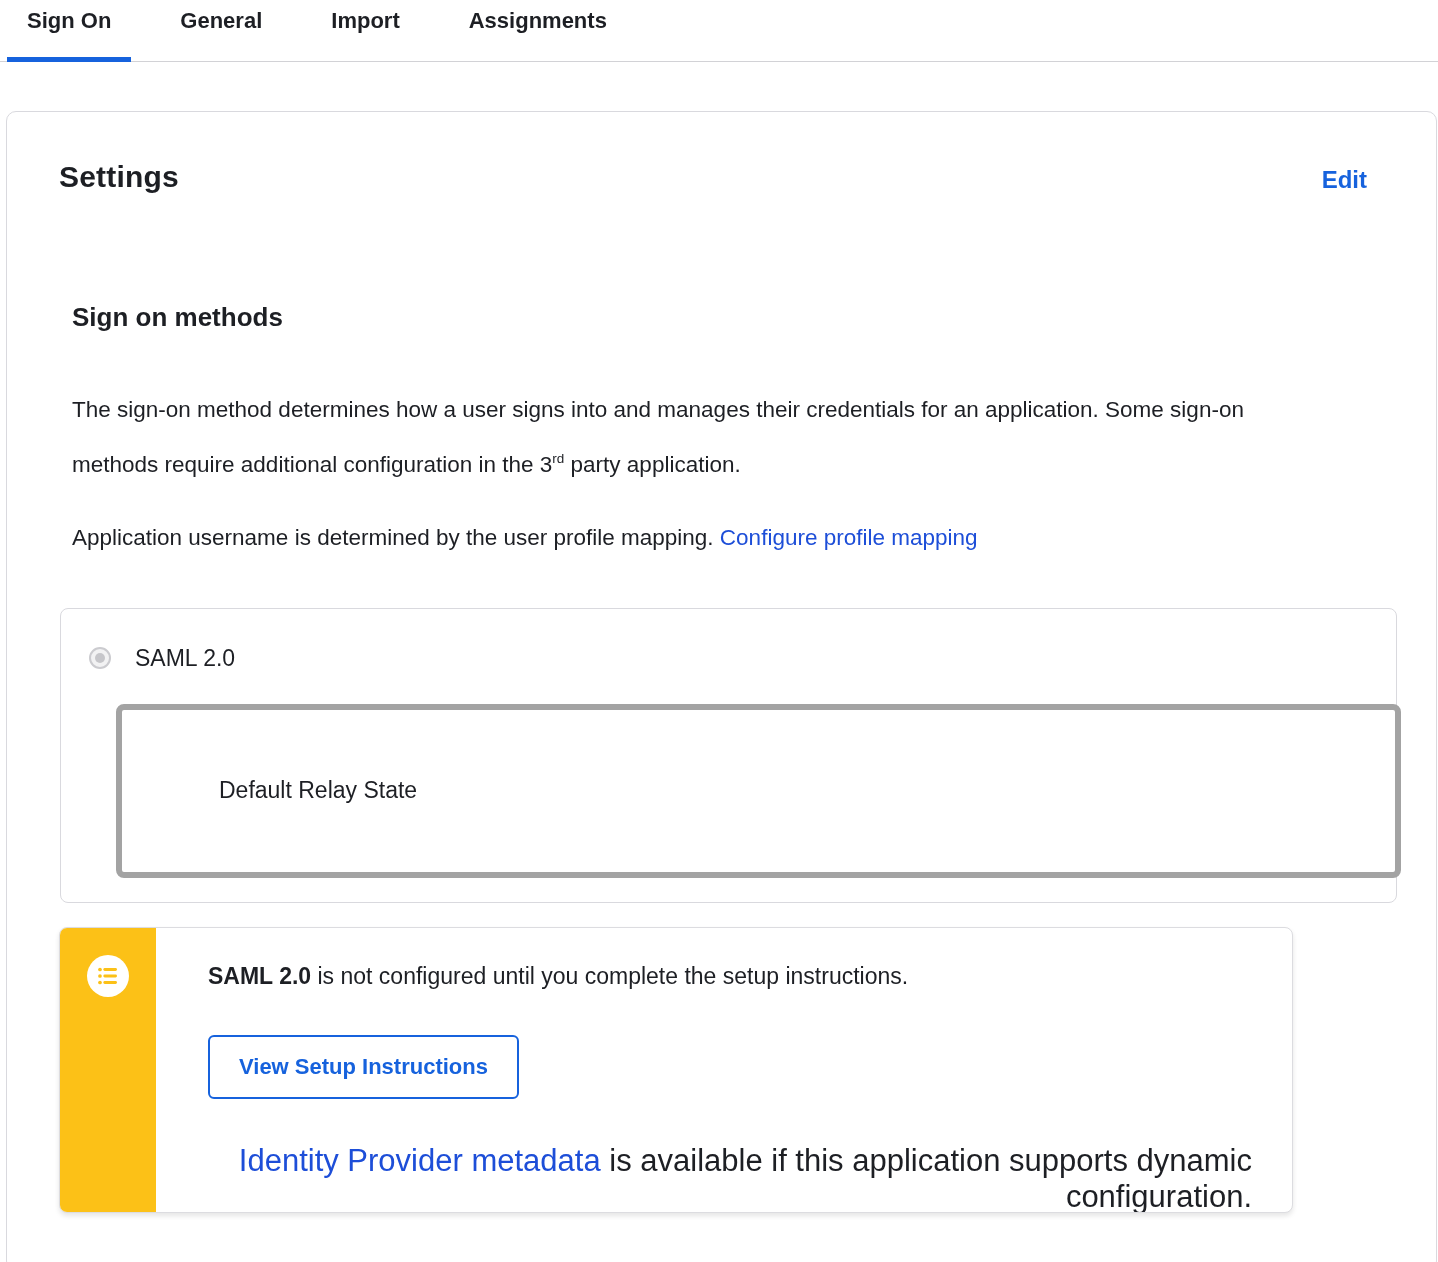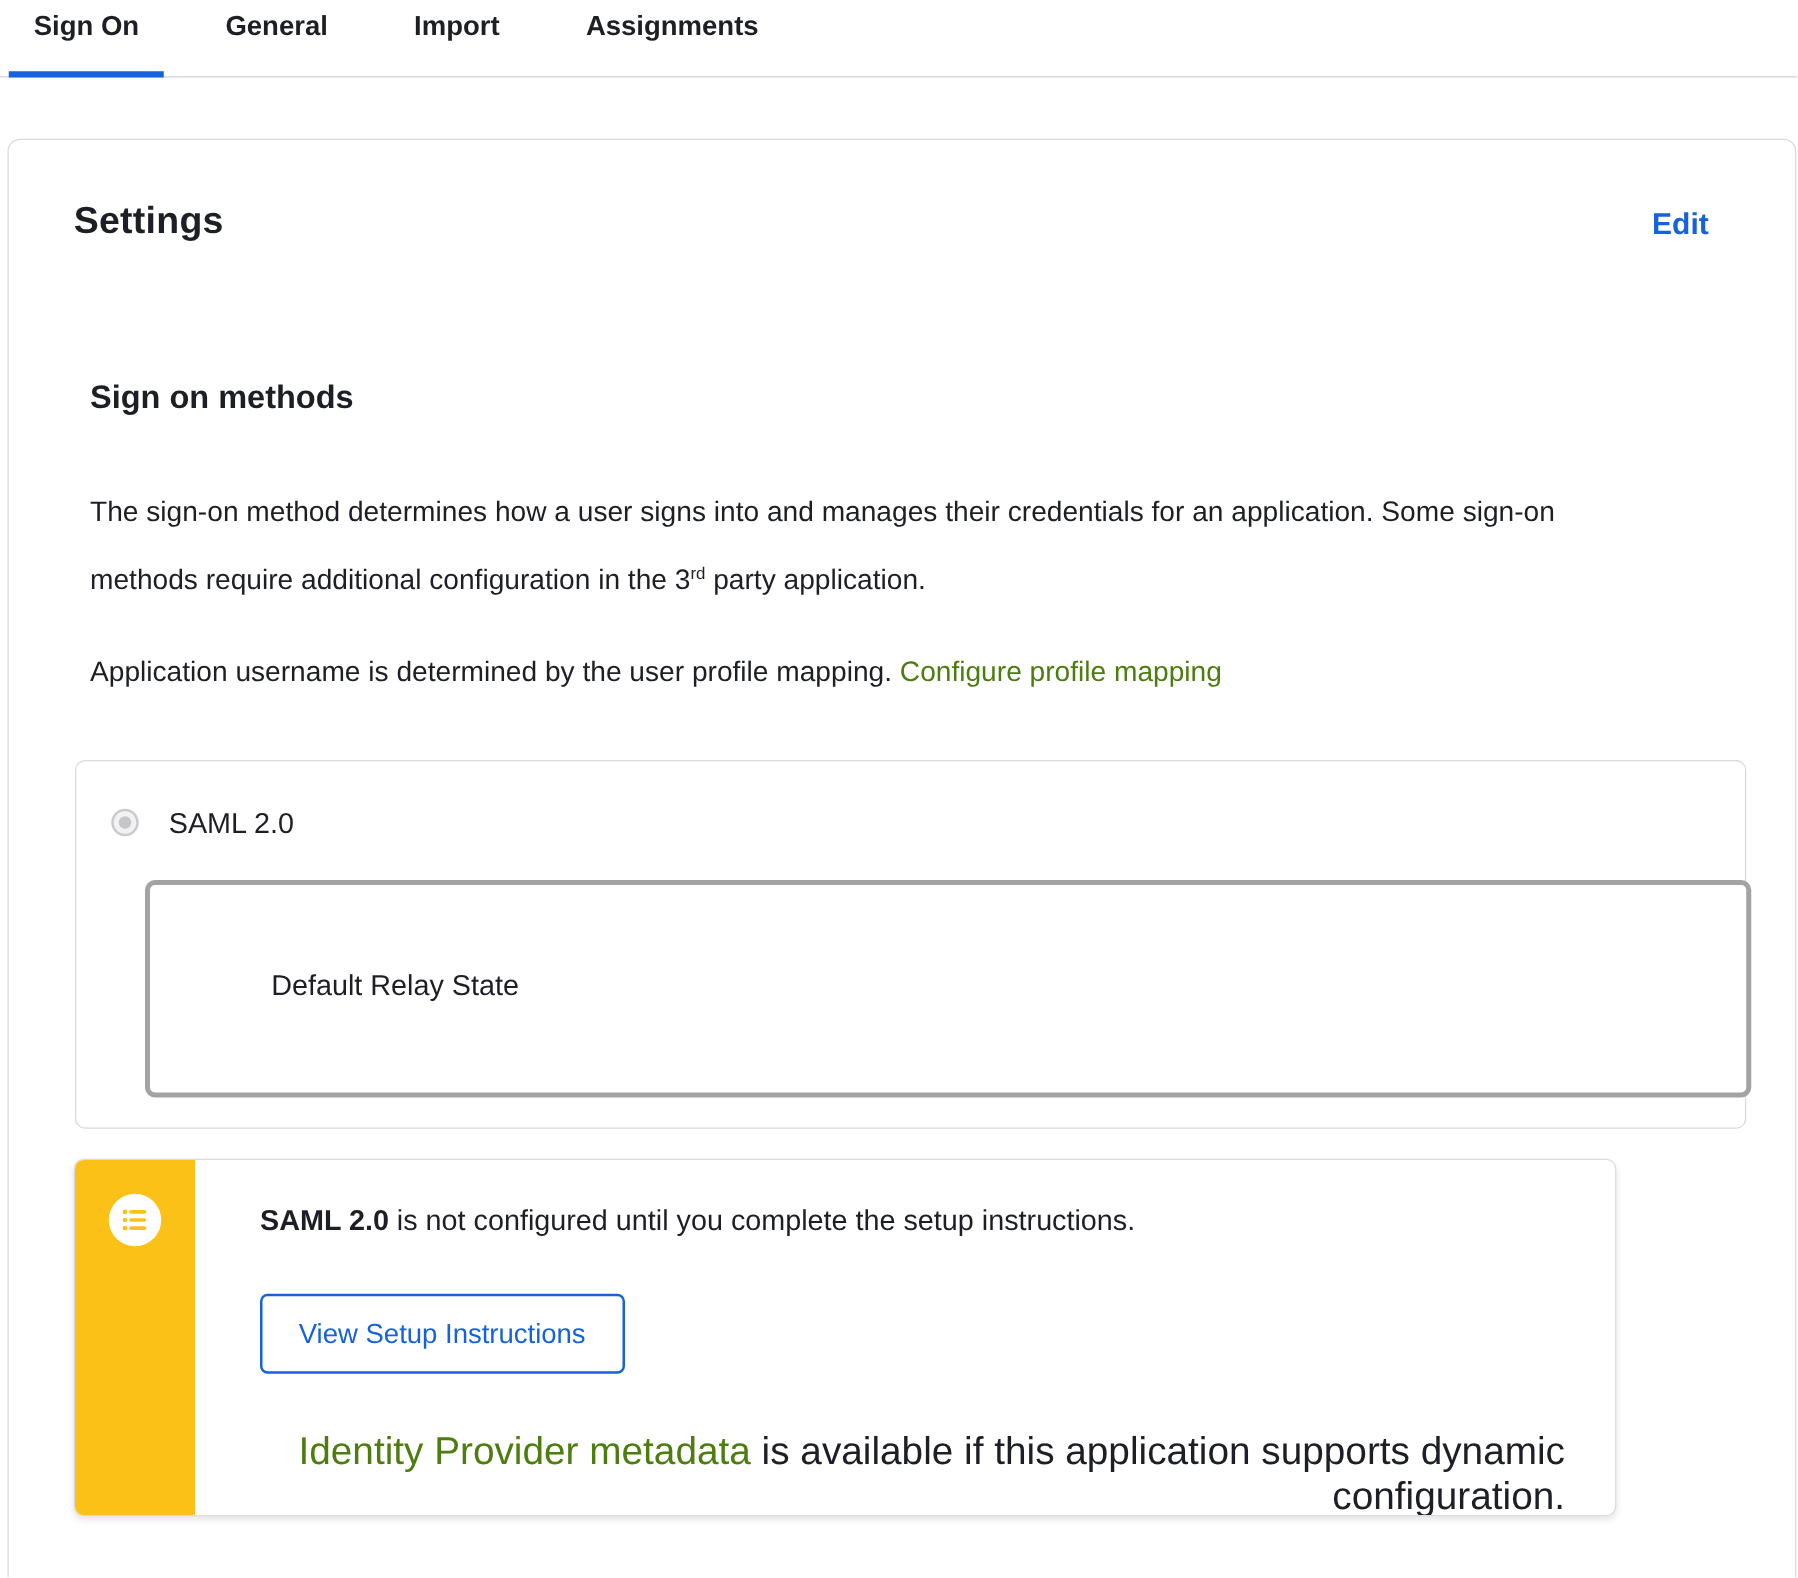--- a/index.html
+++ b/index.html
@@ -22,49 +22,49 @@
   .card-title { font-size:30px; font-weight:700; letter-spacing:.2px; }
   .edit-link { font-size:24px; font-weight:700; color:#1662dd; text-decoration:none;
     margin-top:6px; cursor:pointer; }
 
   .section-heading { margin:108px 0 0 65px; font-size:26px; font-weight:700; }
 
   .para { margin:52px 60px 0 65px; max-width:1240px; font-size:22.5px;
     line-height:49px; color:#1d1f24; }
   .para sup { font-size:60%; }
   .para2 { margin-top:24px; }
-  .text-link { color:#4d7c0f; text-decoration:none; cursor:pointer; }
+  .text-link { color:#1d4ed8; text-decoration:none; cursor:pointer; }
 
   
   .saml-box { margin:46px 0 0 53px; width:1337px; border:1px solid #d9d9de;
     border-radius:8px; padding:36px 0 24px 28px; background:#fff; }
   .radio-row { display:flex; align-items:center; gap:24px; }
   .radio { position:relative; width:22px; height:22px; border-radius:50%;
     border:2px solid #cbcbcf; background:#f2f2f3; flex:0 0 auto; }
   .radio::after { content:""; position:absolute; left:50%; top:50%;
     width:10px; height:10px; margin:-5px 0 0 -5px; border-radius:50%; background:#c6c6ca; }
   .radio-label { font-size:23px; color:#1d1f24; }
 
   .field-box { position:relative; margin:32px 0 0 27px; width:1285px; height:174px;
-    border:4px solid #a3a3a3; border-radius:8px; background:#fff; }
+    border:6px solid #a3a3a3; border-radius:8px; background:#fff; }
   .field-label { position:absolute; left:97px; top:67px; font-size:23px; color:#1d1f24; }
 
   
   .callout { display:flex; margin:24px 0 0 52px; width:1234px; height:286px;
     border:1px solid #dcdce0; border-radius:8px; overflow:hidden; background:#fff;
     box-shadow:0 3px 5px rgba(0,0,0,.10); }
   .callout-stripe { flex:0 0 96px; background:#fcc117; display:flex; justify-content:center; }
   .callout-icon { margin-top:27px; width:42px; height:42px; border-radius:50%;
     background:#fff; display:flex; align-items:center; justify-content:center; }
   .callout-body { flex:1; padding:33px 40px 0 52px; }
   .callout-msg { font-size:23px; line-height:30px; }
   .callout-msg b { font-weight:700; }
   .setup-btn { display:inline-block; margin-top:44px; padding:17px 29px;
     border:2px solid #1662dd; border-radius:6px; background:#fff; color:#1662dd;
-    font-size:22px; font-weight:400; font-family:"Liberation Sans", sans-serif;
+    font-size:22px; font-weight:700; font-family:"Liberation Sans", sans-serif;
     cursor:pointer; }
   .metadata-line { margin-top:44px; font-size:31px;text-align:right; }
 </style>
 </head>
 <body>
 
 <nav class="tabbar">
   <div class="tab active">Sign On</div>
   <div class="tab">General</div>
   <div class="tab">Import</div>

